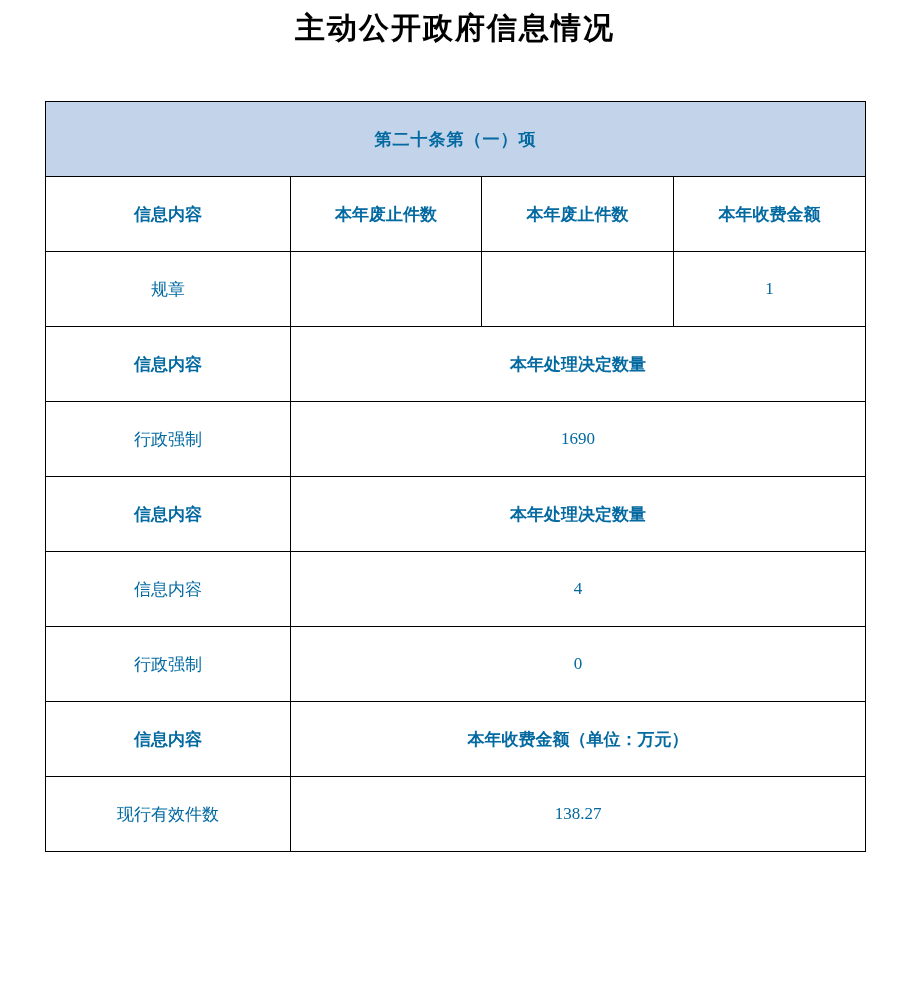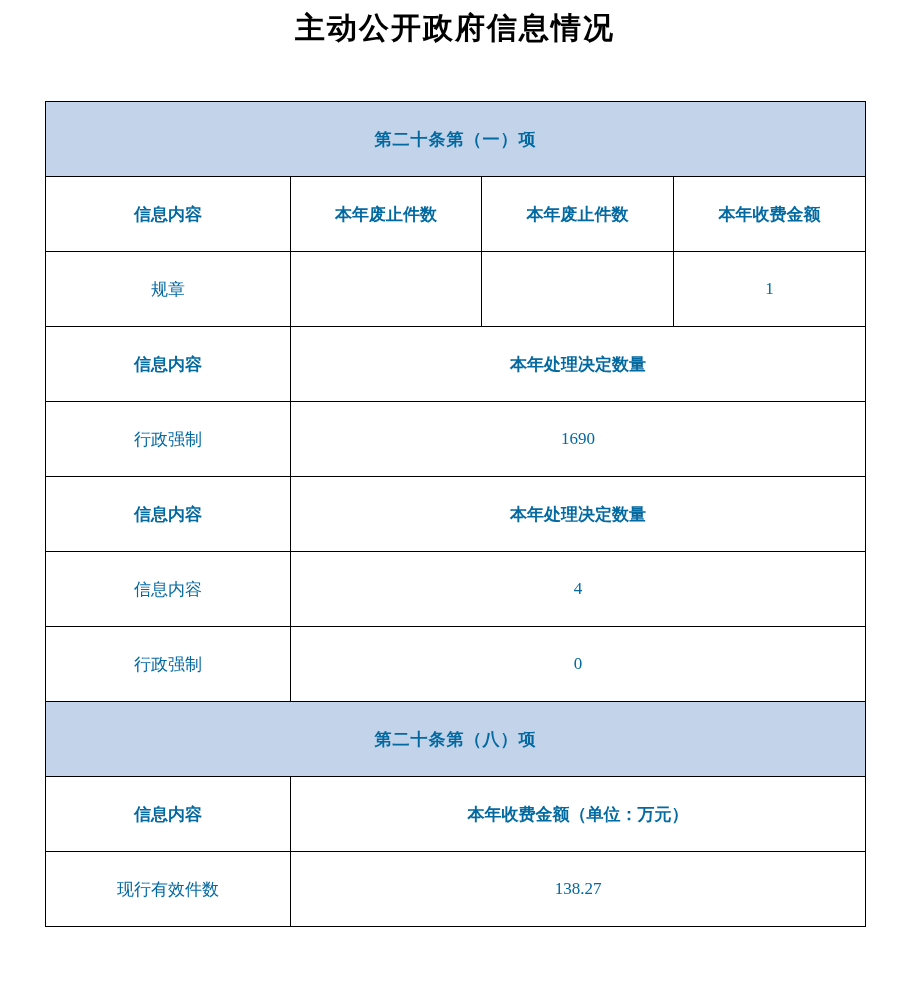--- a/index.html
+++ b/index.html
@@ -131,23 +131,20 @@
         <tr>
           <td class="label-cell">信息内容</td>
           <td class="value-cell" colspan="3">4</td>
         </tr>
         <tr>
           <td class="label-cell">行政强制</td>
           <td class="value-cell" colspan="3">0</td>
         </tr>
 
         <tr>
-          <td class="section-head" colspan="4">第二十条第（八）项</td>
-        </tr>
-        <tr>
           <td class="col-head-short">信息内容</td>
           <td class="col-head-short" colspan="3">本年收费金额（单位：万元）</td>
         </tr>
         <tr>
           <td class="label-cell">现行有效件数</td>
           <td class="value-cell" colspan="3">138.27</td>
         </tr>
 
       </tbody>
     </table>

